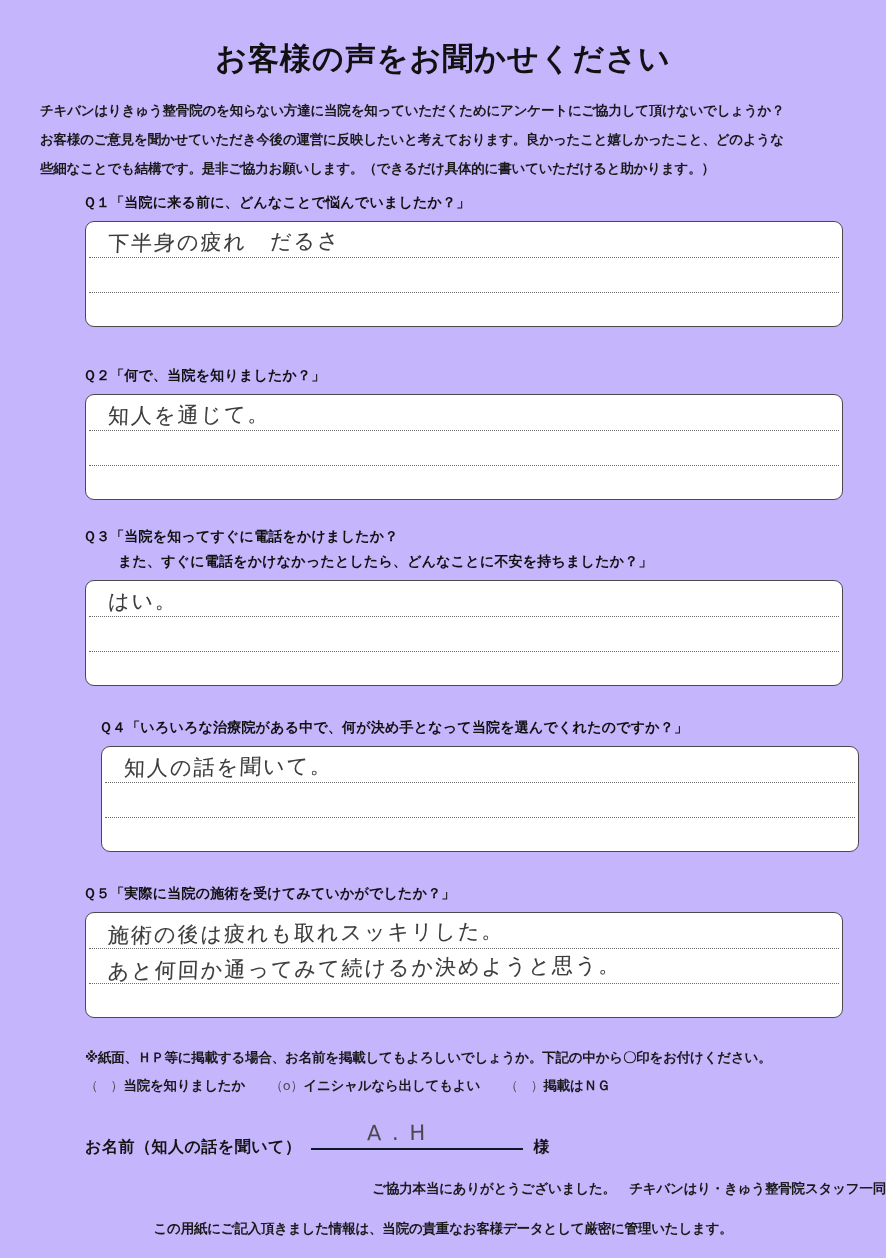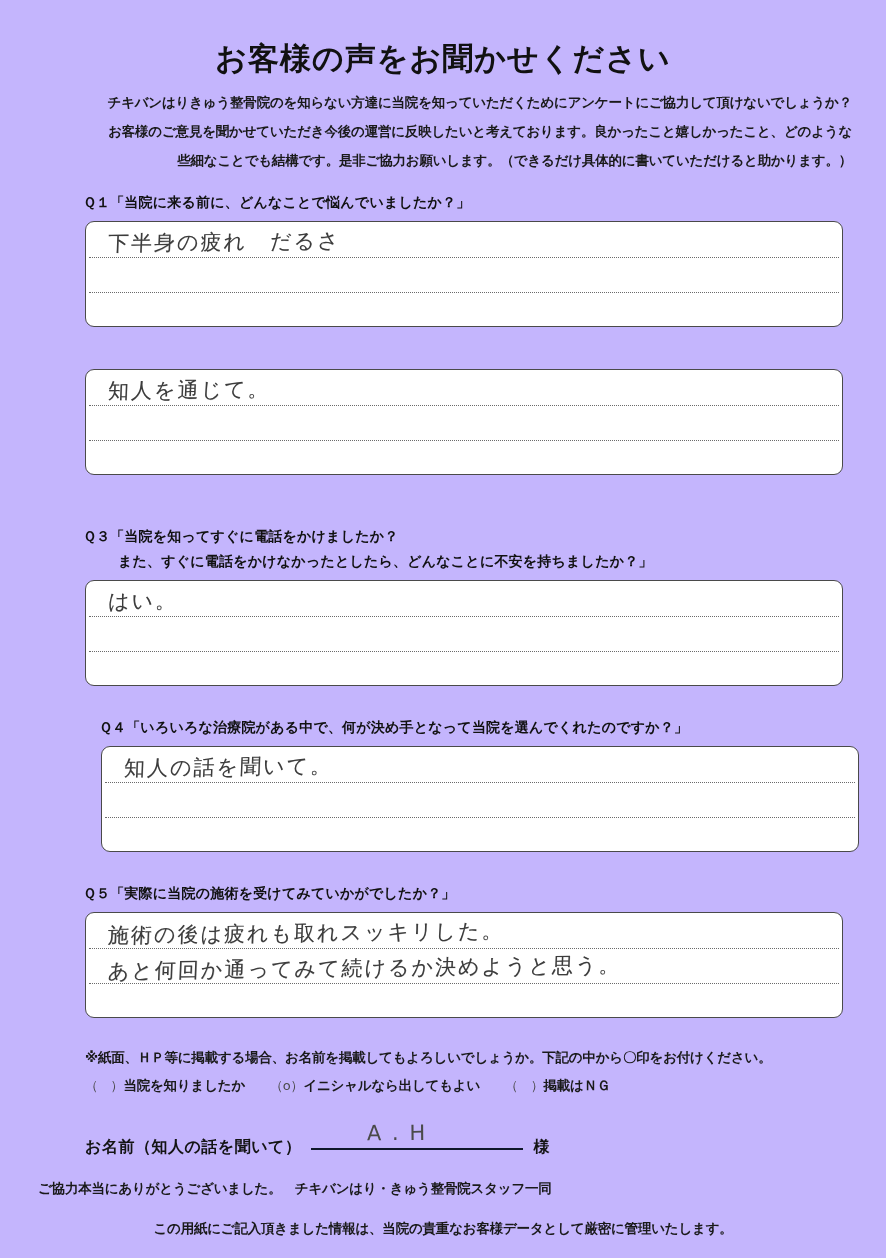--- a/index.html
+++ b/index.html
@@ -32,24 +32,23 @@
     font-size: 31px;
     font-weight: bold;
     letter-spacing: 1px;
     color: #111111;
     font-family: "DejaVu Serif", "Liberation Serif", serif;
   }
 
   
   .intro {
     position: absolute;
-    top: 88px;
+    top: 96px;
     left: 40px;
     width: 812px;
-    text-align: right;
   }
   .intro-line {
     font-size: 13.5px;
     font-weight: bold;
     line-height: 29px;
     color: #1a1a1a;
     white-space: nowrap;
     letter-spacing: -0.2px;
   }
 
@@ -179,21 +178,21 @@
     font-family: "DejaVu Sans", sans-serif;
   }
   .name-suffix {
     font-size: 16px;
     font-weight: bold;
     color: #141414;
   }
 
   .thanks {
     margin-top: 22px;
-    text-align: left;
+    text-align: right;
     font-size: 13.5px;
     font-weight: bold;
     color: #1a1a1a;
     letter-spacing: -0.2px;
     white-space: nowrap;
     padding-left: 38px;
   }
   .privacy {
     margin-top: 22px;
     text-align: center;
@@ -221,20 +220,21 @@
     <div class="qlabel">Ｑ１「当院に来る前に、どんなことで悩んでいましたか？」</div>
     <div class="answer-box">
       <div class="rule rule-1"></div>
       <div class="rule rule-2"></div>
       <div class="hand-line hand-row-1">下半身の疲れ　だるさ</div>
       <div class="hand-line hand-row-2"></div>
     </div>
   </div>
 
   <div class="qblock" style="top:363px;">
+    <div class="qlabel">Ｑ２「何で、当院を知りましたか？」</div>
     <div class="answer-box">
       <div class="rule rule-1"></div>
       <div class="rule rule-2"></div>
       <div class="hand-line hand-row-1">知人を通じて。</div>
       <div class="hand-line hand-row-2"></div>
     </div>
   </div>
 
   <div class="qblock" style="top:524px;">
     <div class="qlabel">Ｑ３「当院を知ってすぐに電話をかけましたか？</div>

